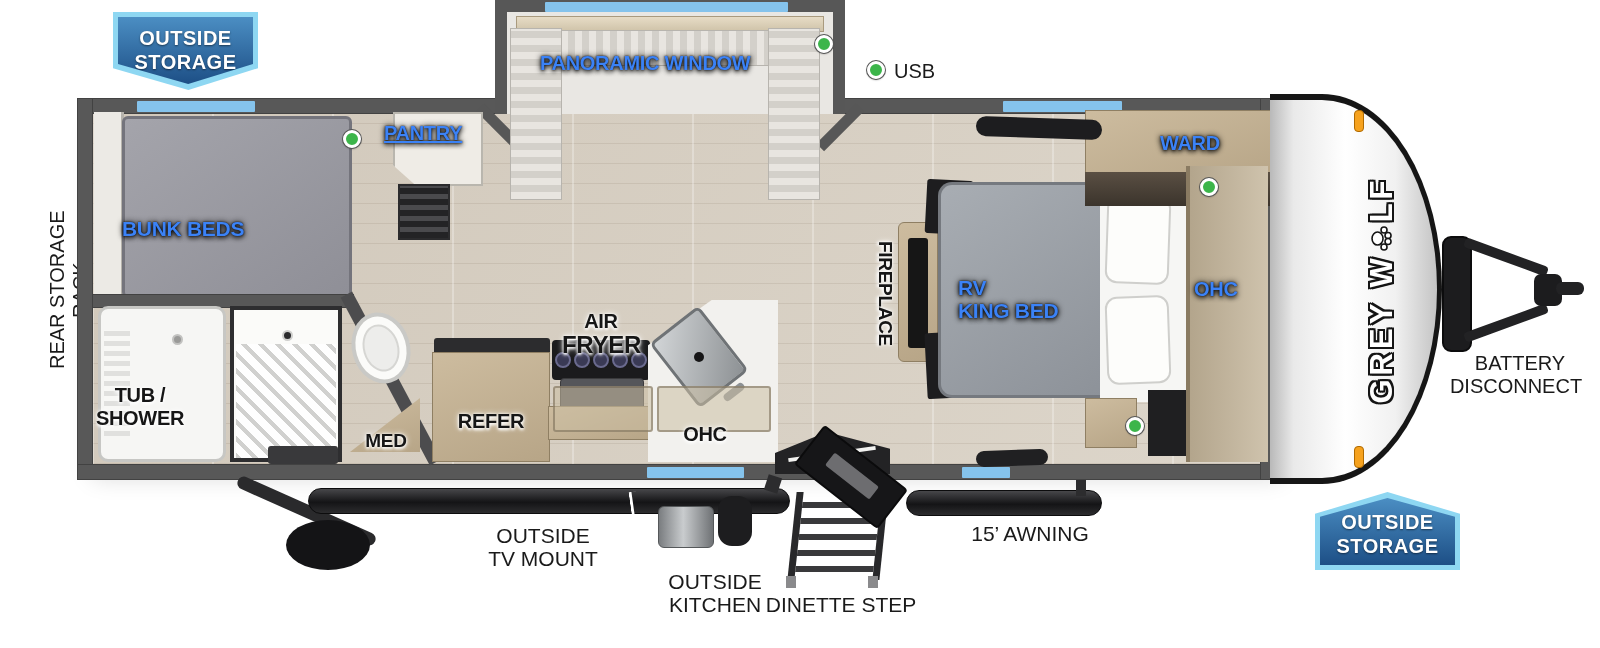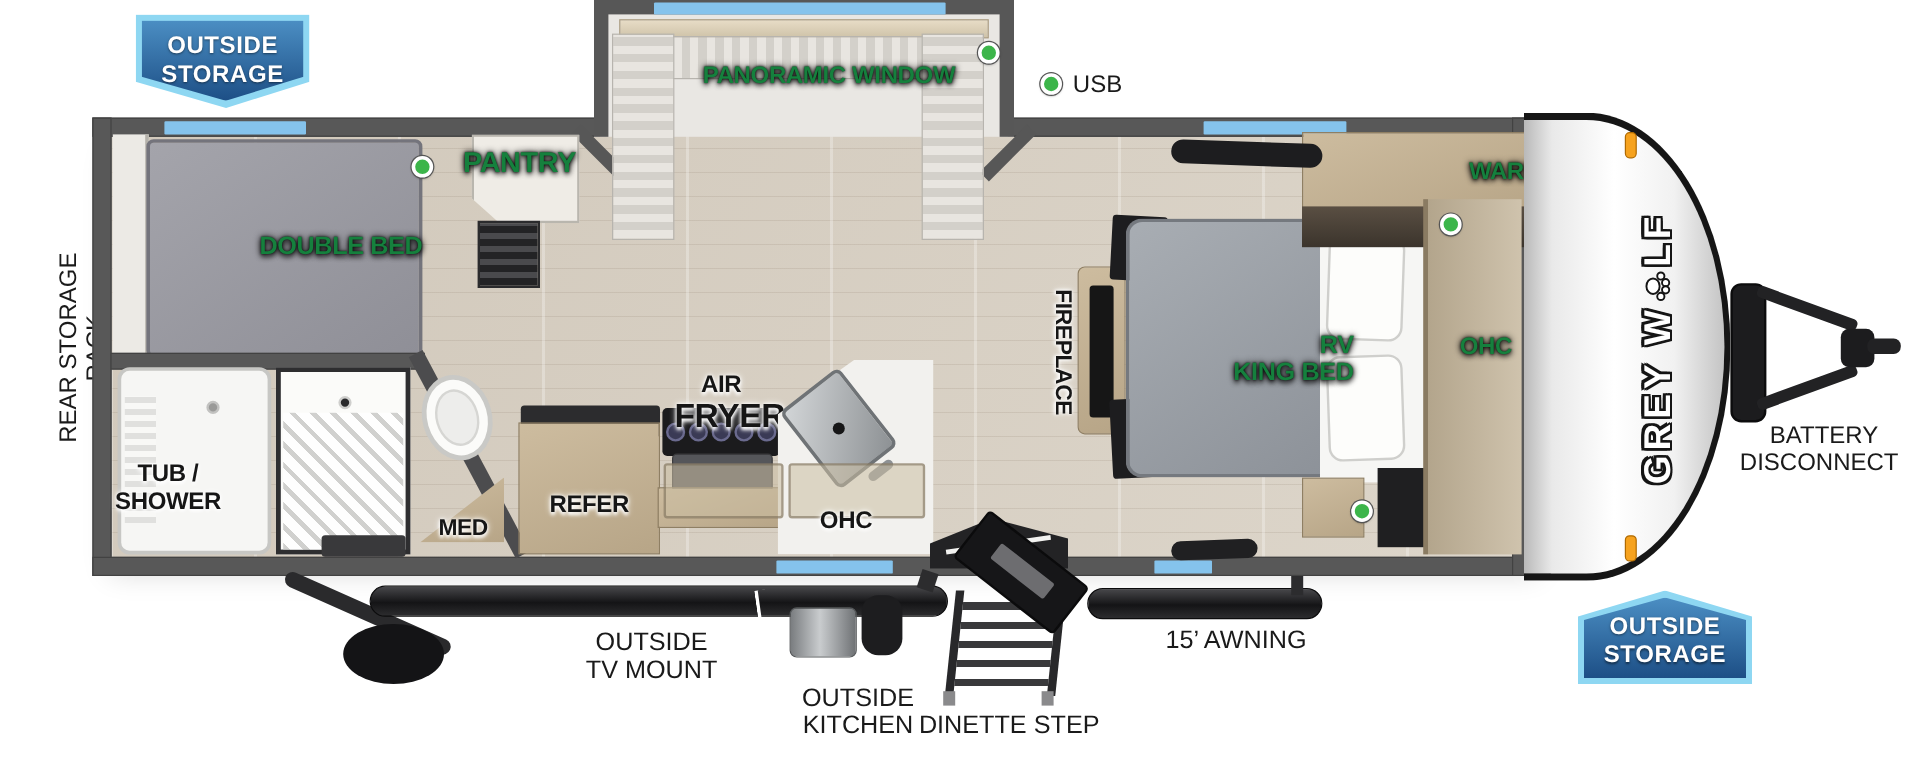--- a/index.html
+++ b/index.html
@@ -1,18 +1,18 @@
 <!DOCTYPE html>
 <html><head>
 <meta charset="utf-8">
 <style>
   html,body{margin:0;padding:0;background:#fff;font-family:"Liberation Sans",sans-serif;}
   #stage{position:relative;width:1600px;height:648px;background:#fff;overflow:hidden;}
   .abs{position:absolute;box-sizing:border-box;}
-  .lblw{color:#15803d;font-weight:700;text-align:right;letter-spacing:-.3px;
+  .lblw{color:#3b82f6;font-weight:700;text-align:left;letter-spacing:-.3px;
         text-shadow:0 0 6px rgba(0,0,0,.95),0 0 2px rgba(0,0,0,.9),0 2px 4px rgba(0,0,0,.7);}
   .lblb{color:#161616;font-weight:700;text-align:center;letter-spacing:-.3px;
         text-shadow:0 0 6px #fff,0 0 3px #fff,0 2px 3px rgba(255,255,255,.95);}
   .lble{color:#1a1a1a;font-weight:400;text-align:center;text-shadow:0 0 4px #fff;}
   .wall{background:#585858;border:1px solid #424242;}
   .win{background:#85c3ec;border-radius:1px;}
   .dot{width:18px;height:18px;border-radius:50%;background:#3cb54a;border:3px solid #fff;
        box-shadow:0 0 0 1px #555,0 1px 2px rgba(0,0,0,.4);}
   .vdown{writing-mode:vertical-rl;}
   .vup{writing-mode:vertical-rl;transform:rotate(180deg);}
@@ -73,21 +73,21 @@
   <div class="abs stripesH" style="left:768px;top:28px;width:52px;height:172px;border:1px solid #b7b4ae;"></div>
   <div class="abs lblw" style="left:540px;top:52px;width:256px;font-size:20px;">PANORAMIC WINDOW</div>
   <span class="abs dot" style="left:815px;top:35px;"></span>
 
   <span class="abs dot" style="left:867px;top:61px;"></span>
   <div class="abs lble" style="left:894px;top:60px;width:54px;font-size:20px;text-align:left;">USB</div>
 
   <div class="abs" style="left:94px;top:112px;width:30px;height:188px;background:#eceae5;border-right:3px solid #b5b2ab;"></div>
   <div class="abs" style="left:122px;top:116px;width:230px;height:182px;border-radius:6px;
               background:linear-gradient(145deg,#a4a4ab,#8f8f97);border:3px solid #74747c;"></div>
-  <div class="abs lblw" style="left:122px;top:194px;width:230px;font-size:21px;">DOUBLE BED</div>
+  <div class="abs lblw" style="left:122px;top:217px;width:230px;font-size:21px;">BUNK BEDS</div>
   <span class="abs dot" style="left:343px;top:130px;"></span>
 
   <div class="abs wall" style="left:92px;top:294px;width:262px;height:14px;"></div>
   <div class="abs" style="left:296px;top:372px;width:190px;height:13px;background:#4c4c4e;transform:rotate(62deg);"></div>
 
   <div class="abs" style="left:98px;top:306px;width:128px;height:156px;background:#f6f6f4;border:3px solid #c7c7c4;border-radius:10px;"></div>
   <div class="abs" style="left:104px;top:330px;width:26px;height:106px;background:repeating-linear-gradient(0deg,#e0e0de 0 5px,#f8f8f6 5px 10px);"></div>
   <div class="abs" style="left:172px;top:334px;width:11px;height:11px;border-radius:50%;background:#9a9a98;border:2px solid #c2c2c0;"></div>
   <div class="abs" style="left:230px;top:306px;width:112px;height:156px;background:#fbfbf9;border:4px solid #2e2e30;"></div>
   <div class="abs" style="left:236px;top:344px;width:100px;height:114px;opacity:.85;
@@ -98,38 +98,38 @@
   <div class="abs" style="left:363px;top:324px;width:36px;height:48px;border-radius:50%;background:#ededeb;border:2px solid #d6d6d3;transform:rotate(-16deg);"></div>
   <div class="abs lblb" style="left:90px;top:384px;width:100px;font-size:20px;">TUB /</div>
   <div class="abs lblb" style="left:80px;top:407px;width:120px;font-size:20px;">SHOWER</div>
   <div class="abs" style="left:268px;top:446px;width:70px;height:18px;background:#39393b;border-radius:3px;"></div>
   <div class="abs wood" style="left:350px;top:398px;width:70px;height:54px;clip-path:polygon(0 100%,100% 0,100% 100%);border:none;"></div>
   <div class="abs lblb" style="left:358px;top:430px;width:56px;font-size:19px;">MED</div>
 
   <div class="abs" style="left:393px;top:112px;width:90px;height:74px;background:#efece6;border:2px solid #b9b6ae;
               clip-path:polygon(0 0,100% 0,100% 100%,26% 100%,0 72%);"></div>
   <div class="abs" style="left:398px;top:184px;width:52px;height:56px;background:repeating-linear-gradient(0deg,#232325 0 6px,#4a4a4d 6px 11px);border:2px solid #2b2b2d;"></div>
-  <div class="abs lblw" style="left:384px;top:122px;width:96px;font-size:24px;">PANTRY</div>
+  <div class="abs lblw" style="left:384px;top:122px;width:96px;font-size:20px;text-decoration:underline;">PANTRY</div>
 
   <div class="abs" style="left:434px;top:338px;width:116px;height:26px;background:#2c2c2e;border-radius:3px;"></div>
   <div class="abs wood" style="left:432px;top:352px;width:118px;height:110px;"></div>
   <div class="abs lblb" style="left:432px;top:410px;width:118px;font-size:20px;">REFER</div>
 
   <div class="abs" style="left:552px;top:340px;width:98px;height:40px;background:#1b1b1d;border-radius:4px;
               display:flex;align-items:center;justify-content:space-evenly;">
     <span style="width:12px;height:12px;border-radius:50%;background:#3a3a55;border:2px solid #6a6a8e;"></span>
     <span style="width:12px;height:12px;border-radius:50%;background:#3a3a55;border:2px solid #6a6a8e;"></span>
     <span style="width:12px;height:12px;border-radius:50%;background:#3a3a55;border:2px solid #6a6a8e;"></span>
     <span style="width:12px;height:12px;border-radius:50%;background:#3a3a55;border:2px solid #6a6a8e;"></span>
     <span style="width:12px;height:12px;border-radius:50%;background:#3a3a55;border:2px solid #6a6a8e;"></span>
   </div>
   <div class="abs" style="left:560px;top:378px;width:84px;height:32px;background:#55565a;border-radius:4px;border:1px solid #3a3a3c;"></div>
   <div class="abs wood" style="left:548px;top:406px;width:104px;height:34px;"></div>
   <div class="abs lblb" style="left:570px;top:310px;width:62px;font-size:20px;">AIR</div>
-  <div class="abs lblb" style="left:562px;top:331px;width:78px;font-size:28px;">FRYER</div>
+  <div class="abs lblb" style="left:562px;top:331px;width:78px;font-size:24px;">FRYER</div>
 
   <div class="abs" style="left:648px;top:300px;width:130px;height:162px;background:#f2f1ee;
               clip-path:polygon(0 28%,49% 0,100% 0,100% 100%,0 100%);"></div>
   <div class="abs" style="left:668px;top:316px;width:62px;height:82px;transform:rotate(-38deg);
               background:linear-gradient(135deg,#d2d5d7,#8d9194);border:3px solid #6f7376;border-radius:6px;"></div>
   <div class="abs" style="left:694px;top:352px;width:10px;height:10px;border-radius:50%;background:#161617;"></div>
   <div class="abs" style="left:722px;top:388px;width:24px;height:8px;background:#8d9194;border-radius:4px;transform:rotate(-38deg);"></div>
 
   <div class="abs" style="left:553px;top:386px;width:100px;height:46px;background:rgba(203,189,162,.55);border:2px solid rgba(110,95,75,.5);border-radius:3px;"></div>
   <div class="abs" style="left:657px;top:386px;width:114px;height:46px;background:rgba(203,189,162,.55);border:2px solid rgba(110,95,75,.5);border-radius:3px;"></div>

